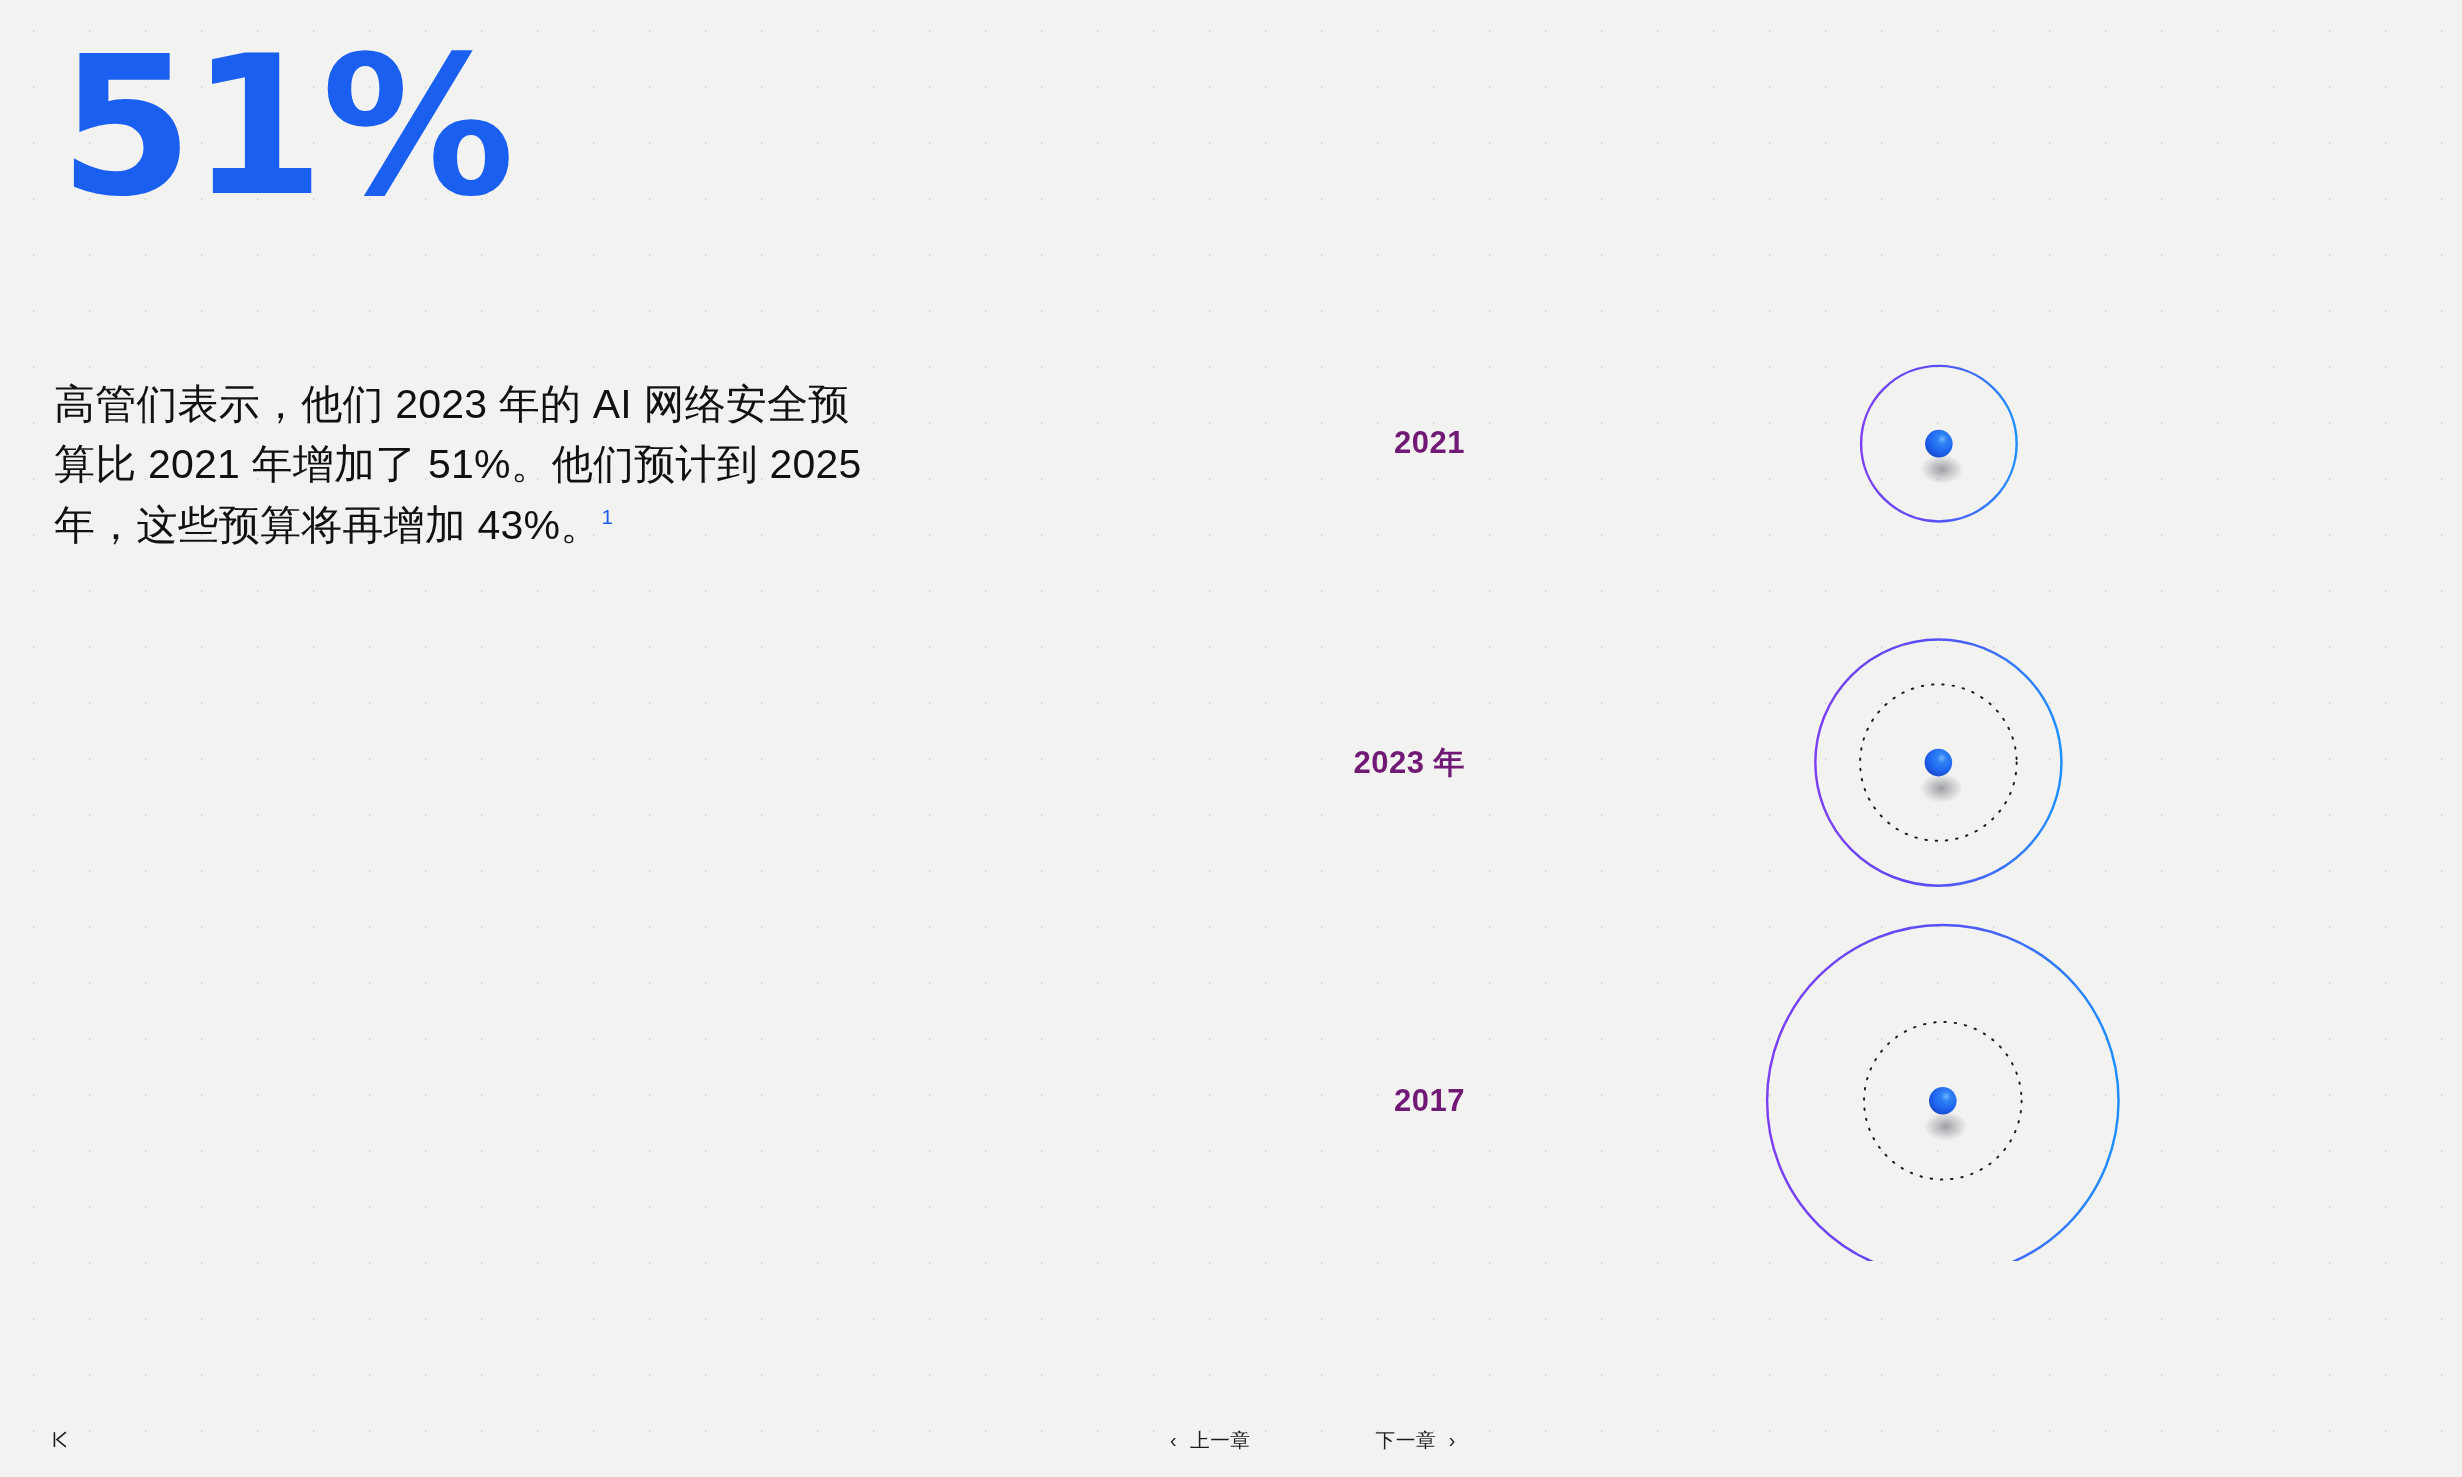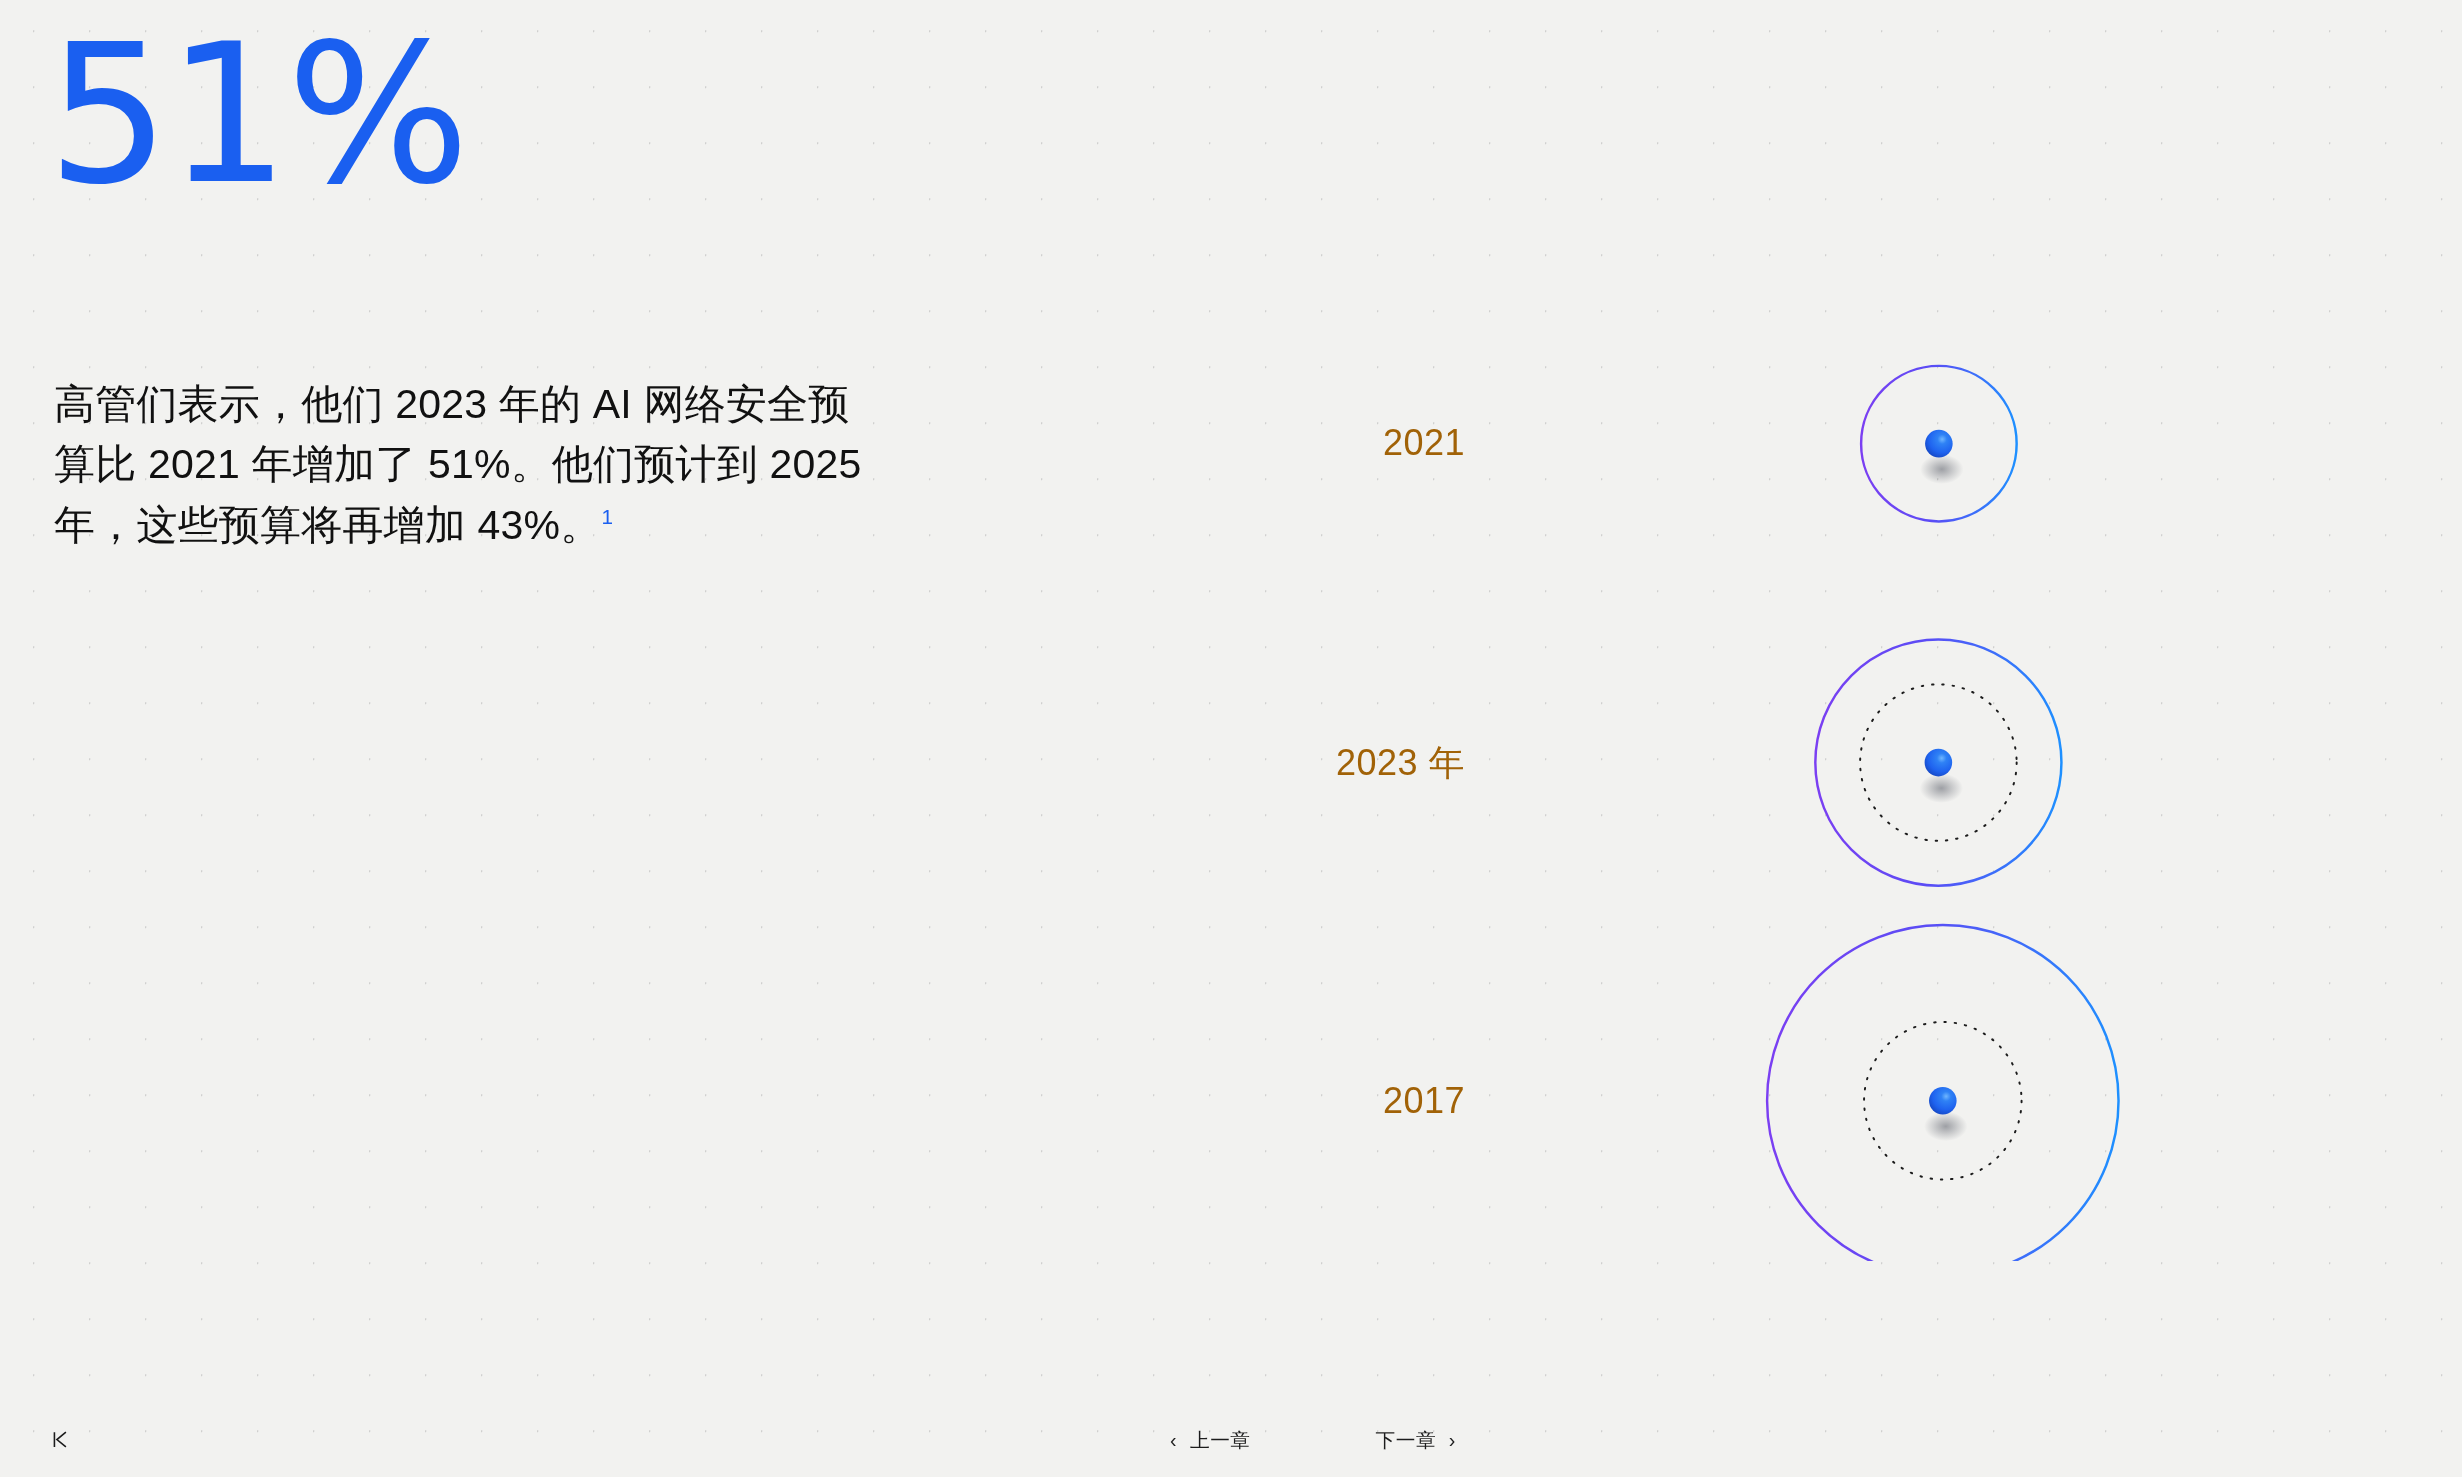--- a/index.html
+++ b/index.html
@@ -34,24 +34,24 @@
   #left-col{
     position:absolute;
     left:47px;
     top:21.7px;
     width:827px;
   }
   #stat-headline{
     color:#1a5ff0;
     font-size:193px;
     line-height:.96;
-    font-weight:400;
+    font-weight:700;
     letter-spacing:-3px;
     font-family:"DejaVu Sans","Liberation Sans",sans-serif;
-    margin:0;
+    margin:12px;
     white-space:nowrap;
   }
   #body-copy{
     margin:7px;
     position:absolute;
     top:345px;
     left:0;
     width:808px;
     color:#111111;
     font-size:41px;
@@ -72,23 +72,23 @@
     position:absolute;
     left:1330px;
     top:276px;
     width:886px;
     height:985px;
   }
   #diagram svg{display:block;}
 
   .year-label{
     position:absolute;
-    color:#a16207;
-    font-size:36px;
-    font-weight:400;
+    color:#701a75;
+    font-size:31px;
+    font-weight:700;
     letter-spacing:0.5px;
     white-space:nowrap;
     transform:translateY(-50%);
     text-align:right;
   }
   #label-2021{ right:751px; top:167px; }
   #label-2023{ right:751px; top:487px; }
   #label-2025{ right:751px; top:825px; }
 
   

